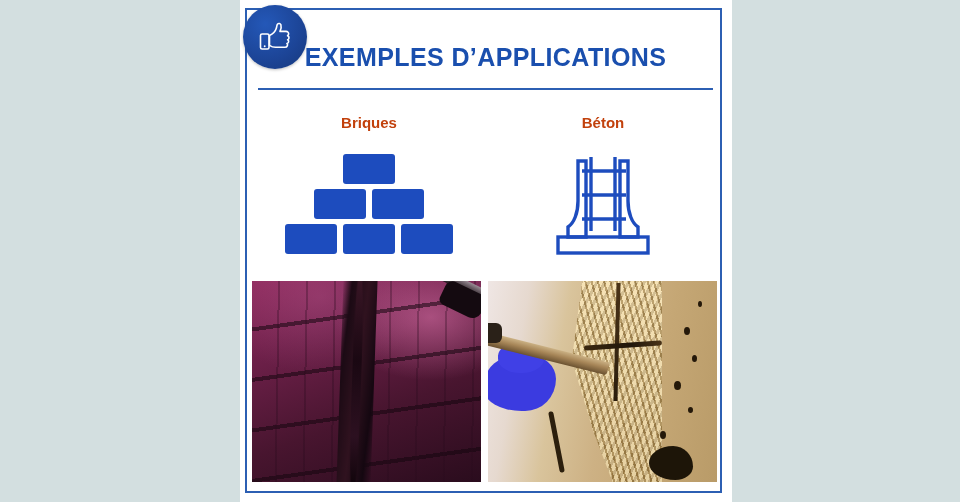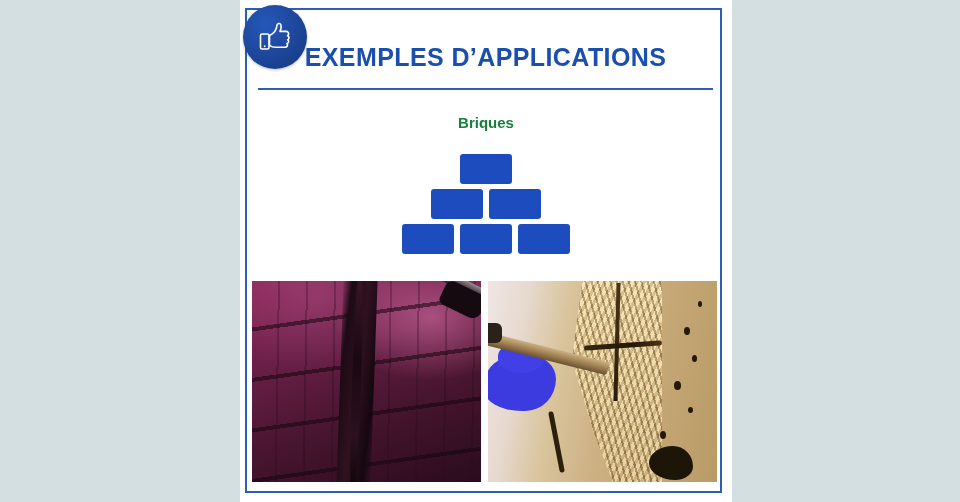--- a/index.html
+++ b/index.html
@@ -97,21 +97,21 @@
     display: flex;
     z-index: 3;
   }
   .icon-section {
     flex: 1 1 0;
     display: flex;
     flex-direction: column;
     align-items: center;
   }
   .section-label {
-    color: #15803d;
+    color: #c2410c;
     font-size: 15px;
     font-weight: bold;
     margin-top: 10px;
     margin-bottom: 6px;
     font-family: "Liberation Sans", sans-serif;
   }
   .section-art {
     flex: 1 1 auto;
     display: flex;
     align-items: center;
@@ -344,20 +344,41 @@
         </div>
         <div class="brick-row">
           <div class="brick"></div>
           <div class="brick"></div>
           <div class="brick"></div>
         </div>
       </div>
     </div>
   </div>
 
+  <div class="icon-section">
+    <div class="section-label">Béton</div>
+    <div class="section-art">
+      <svg width="118" height="108" viewBox="0 0 118 108" aria-hidden="true">
+        <g fill="none" stroke="#1d4cbe" stroke-width="3.4" stroke-linejoin="miter" stroke-linecap="butt">
+
+          <path d="M24 88 L24 78 C30 74 34 64 34 52 L34 12 L42 12 L42 88 Z"></path>
+          <path d="M94 88 L94 78 C88 74 84 64 84 52 L84 12 L76 12 L76 88 Z"></path>
+
+          <rect x="14" y="88" width="90" height="16"></rect>
+
+          <line x1="47" y1="8" x2="47" y2="82"></line>
+          <line x1="71" y1="8" x2="71" y2="82"></line>
+
+          <line x1="38" y1="22" x2="82" y2="22"></line>
+          <line x1="38" y1="46" x2="82" y2="46"></line>
+          <line x1="38" y1="70" x2="82" y2="70"></line>
+        </g>
+      </svg>
+    </div>
+  </div>
 </div>
 
 <div id="photos-row">
 
   <div class="photo" id="photo-bricks">
     <div class="brick-lines-h"></div>
     <div class="brick-lines-v"></div>
     <div id="wall-crack"></div>
     <div id="lance-left"></div>
     <div id="lance-left-head"></div>

